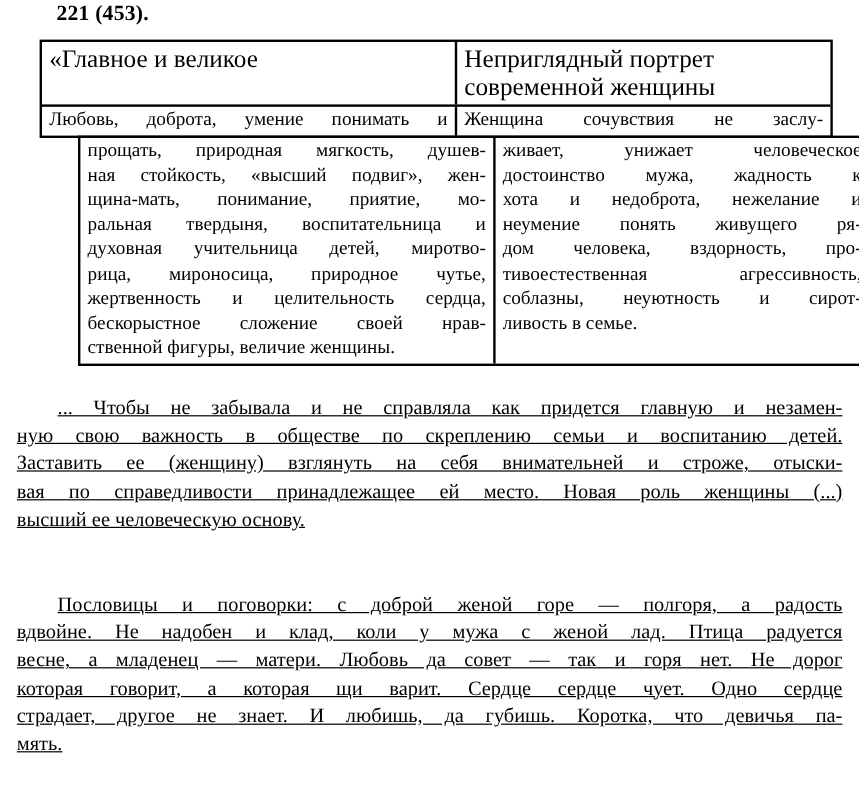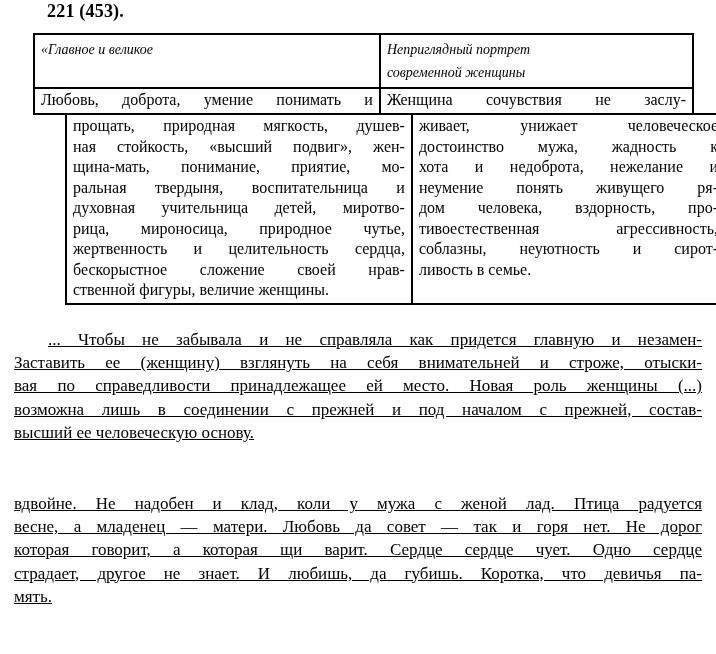--- a/index.html
+++ b/index.html
@@ -46,23 +46,22 @@
     text-align:justify;
     text-justify:inter-word;
     hyphens:none;
   }
   .cell.left{width:348px;border-right:2px solid #000;}
   .cell.right{width:313px;}
   .cell .ln{display:block;white-space:nowrap;}
 
   
   .hdr .cell{
-    font-style:italic;
     text-align:left;
-    font-size:14px;
+    font-size:21px;
     line-height:23px;
     padding-top:3px;
     padding-bottom:3px;
   }
 
   
   .jline{
     display:block;
     text-align:justify;
     text-align-last:justify;
@@ -145,29 +144,30 @@
         <span class="jline">соблазны, неуютность и сирот-</span>
         <span class="jline last">ливость в семье.</span>
       </div>
 
     </div>
   </div>
 
   <div class="body-text" style="top:328px;">
     <p class="para">
       <span class="pline indent">... Чтобы не забывала и не справляла как придется главную и незамен-</span>
+      <span class="pline">ную свою важность в обществе по скреплению семьи и воспитанию детей.</span>
       <span class="pline">Заставить ее (женщину) взглянуть на себя внимательней и строже, отыски-</span>
       <span class="pline">вая по справедливости принадлежащее ей место. Новая роль женщины (...)</span>
-      <span class="pline">возможна лишь в соединении с прежней и под началом с прежней, состав-</span>
       <span class="pline last">высший ее человеческую основу.</span>
     </p>
   </div>
 
   <div class="body-text" style="top:492px;">
     <p>
+      <span class="pline indent">Пословицы и поговорки: с доброй женой горе — полгоря, а радость</span>
       <span class="pline">вдвойне. Не надобен и клад, коли у мужа с женой лад. Птица радуется</span>
       <span class="pline">весне, а младенец — матери. Любовь да совет — так и горя нет. Не дорог</span>
       <span class="pline">которая говорит, а которая щи варит. Сердце сердце чует. Одно сердце</span>
       <span class="pline">страдает, другое не знает. И любишь, да губишь. Коротка, что девичья па-</span>
       <span class="pline last">мять.</span>
     </p>
   </div>
 
 </div>
 

